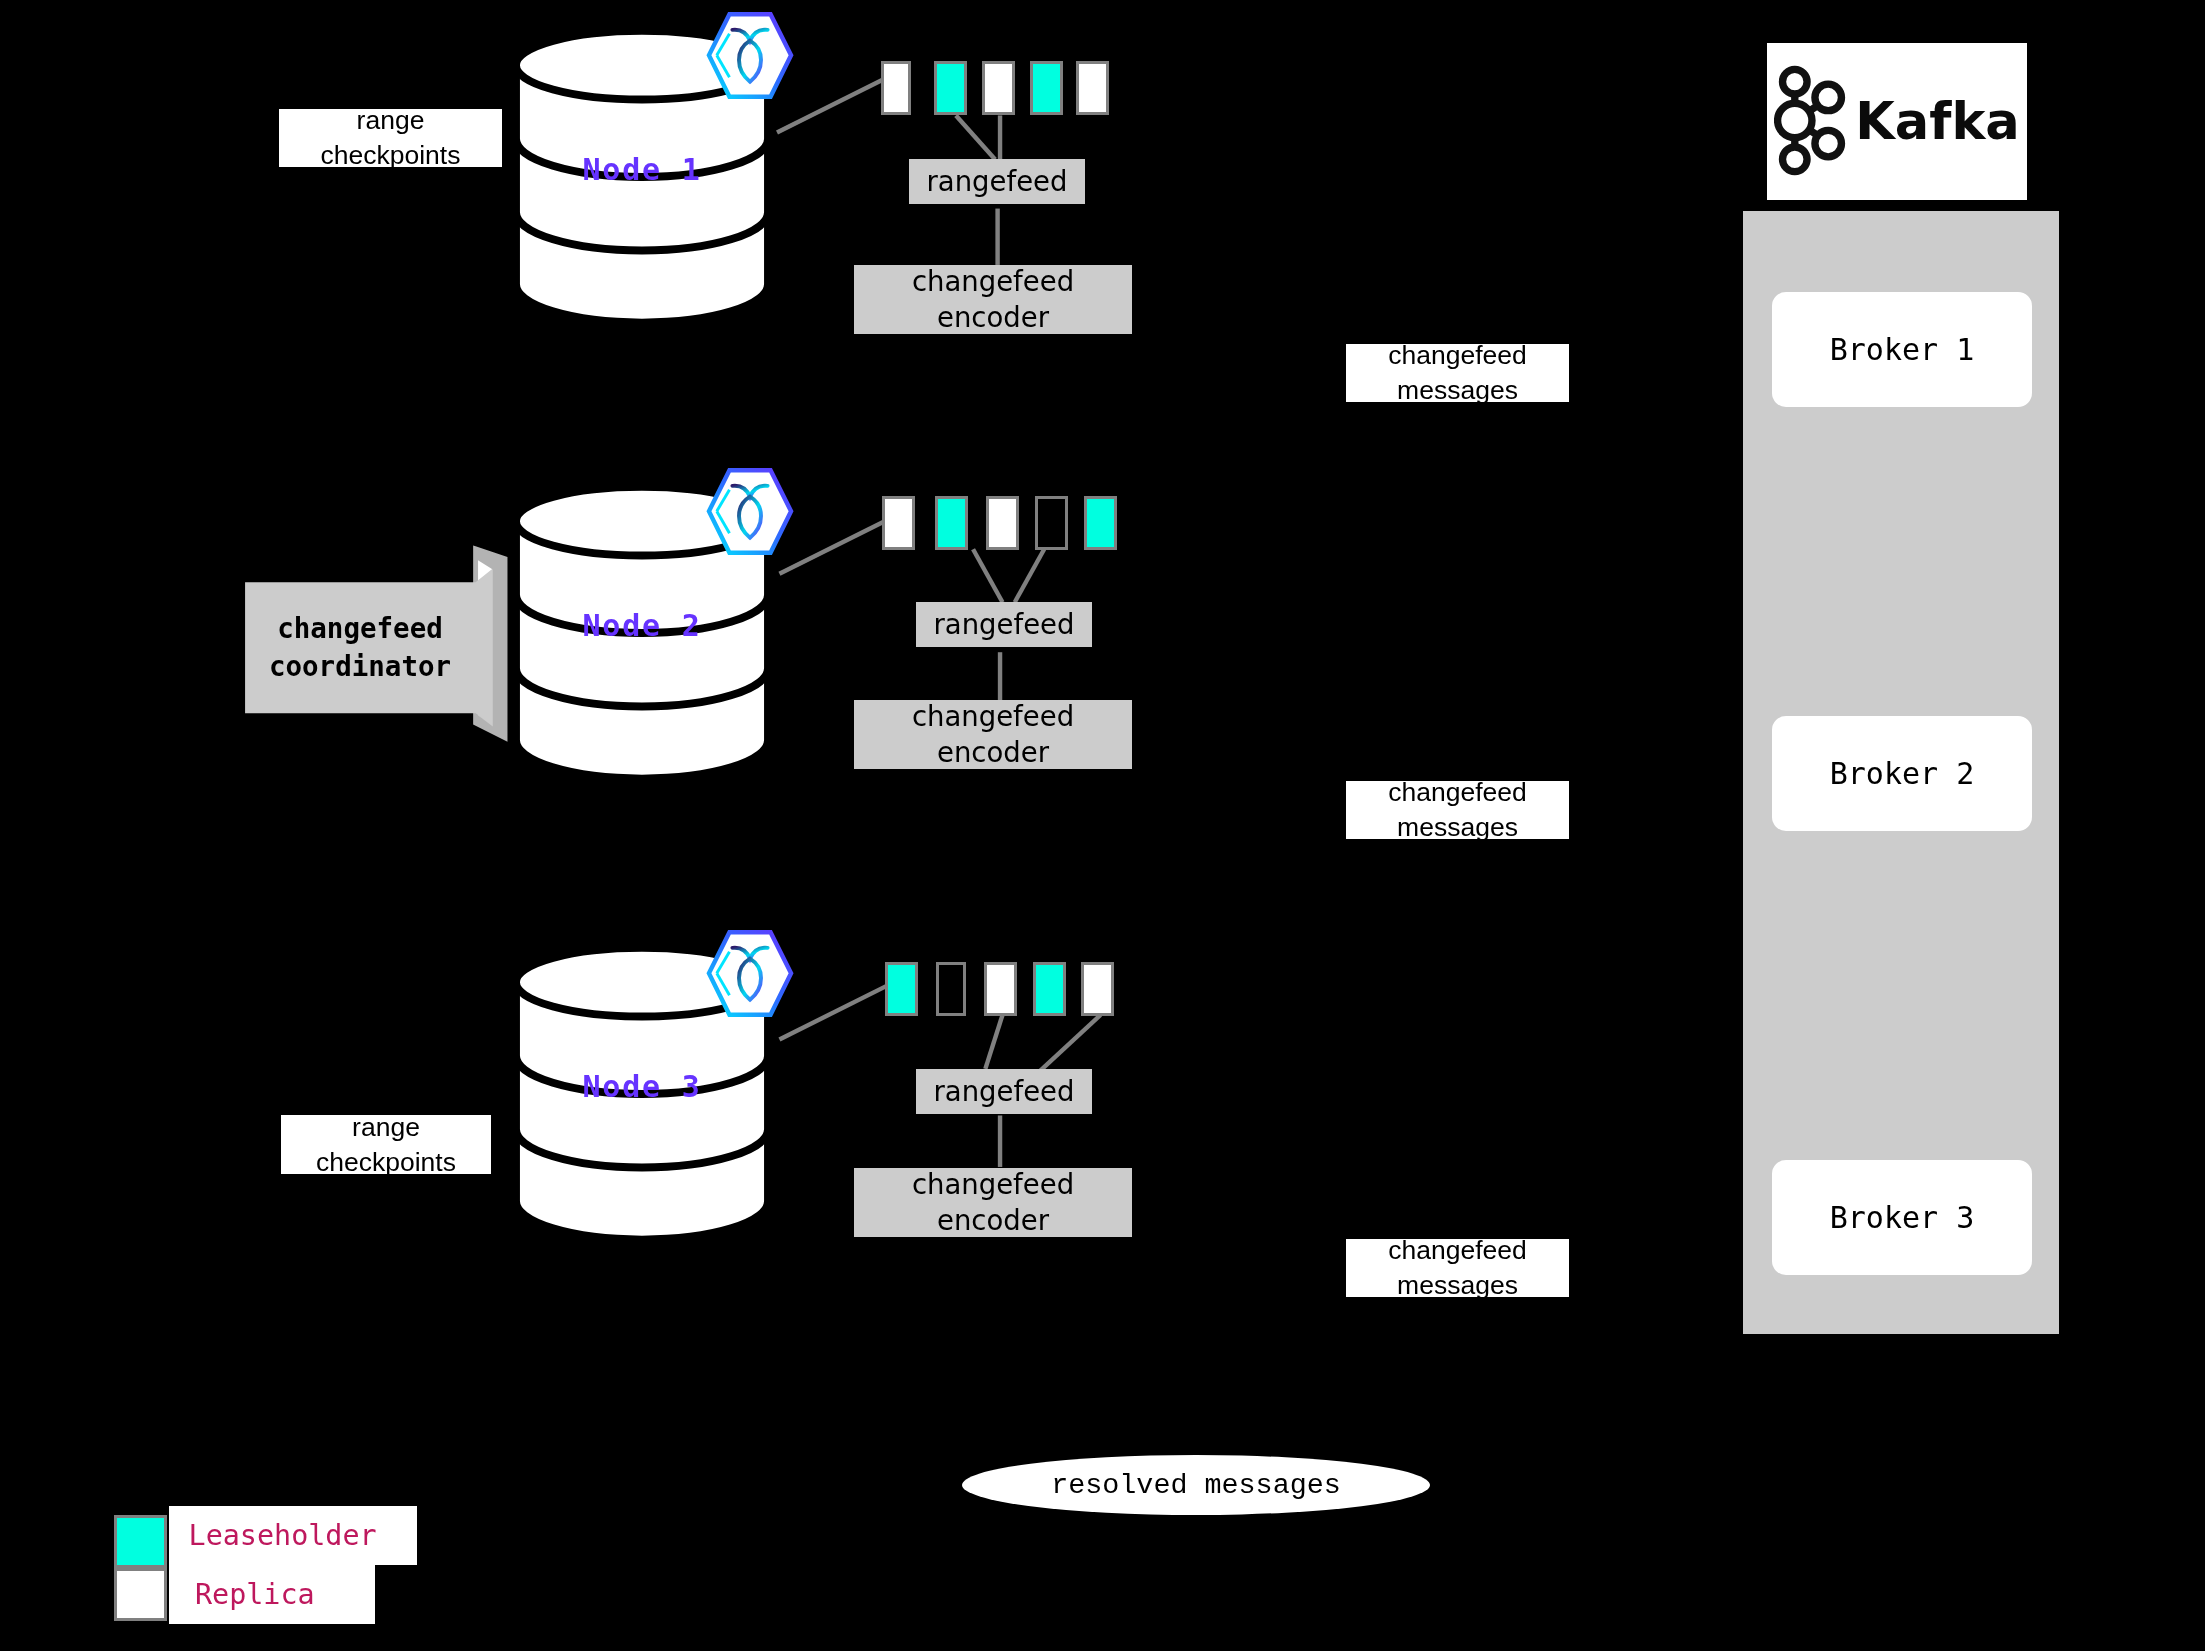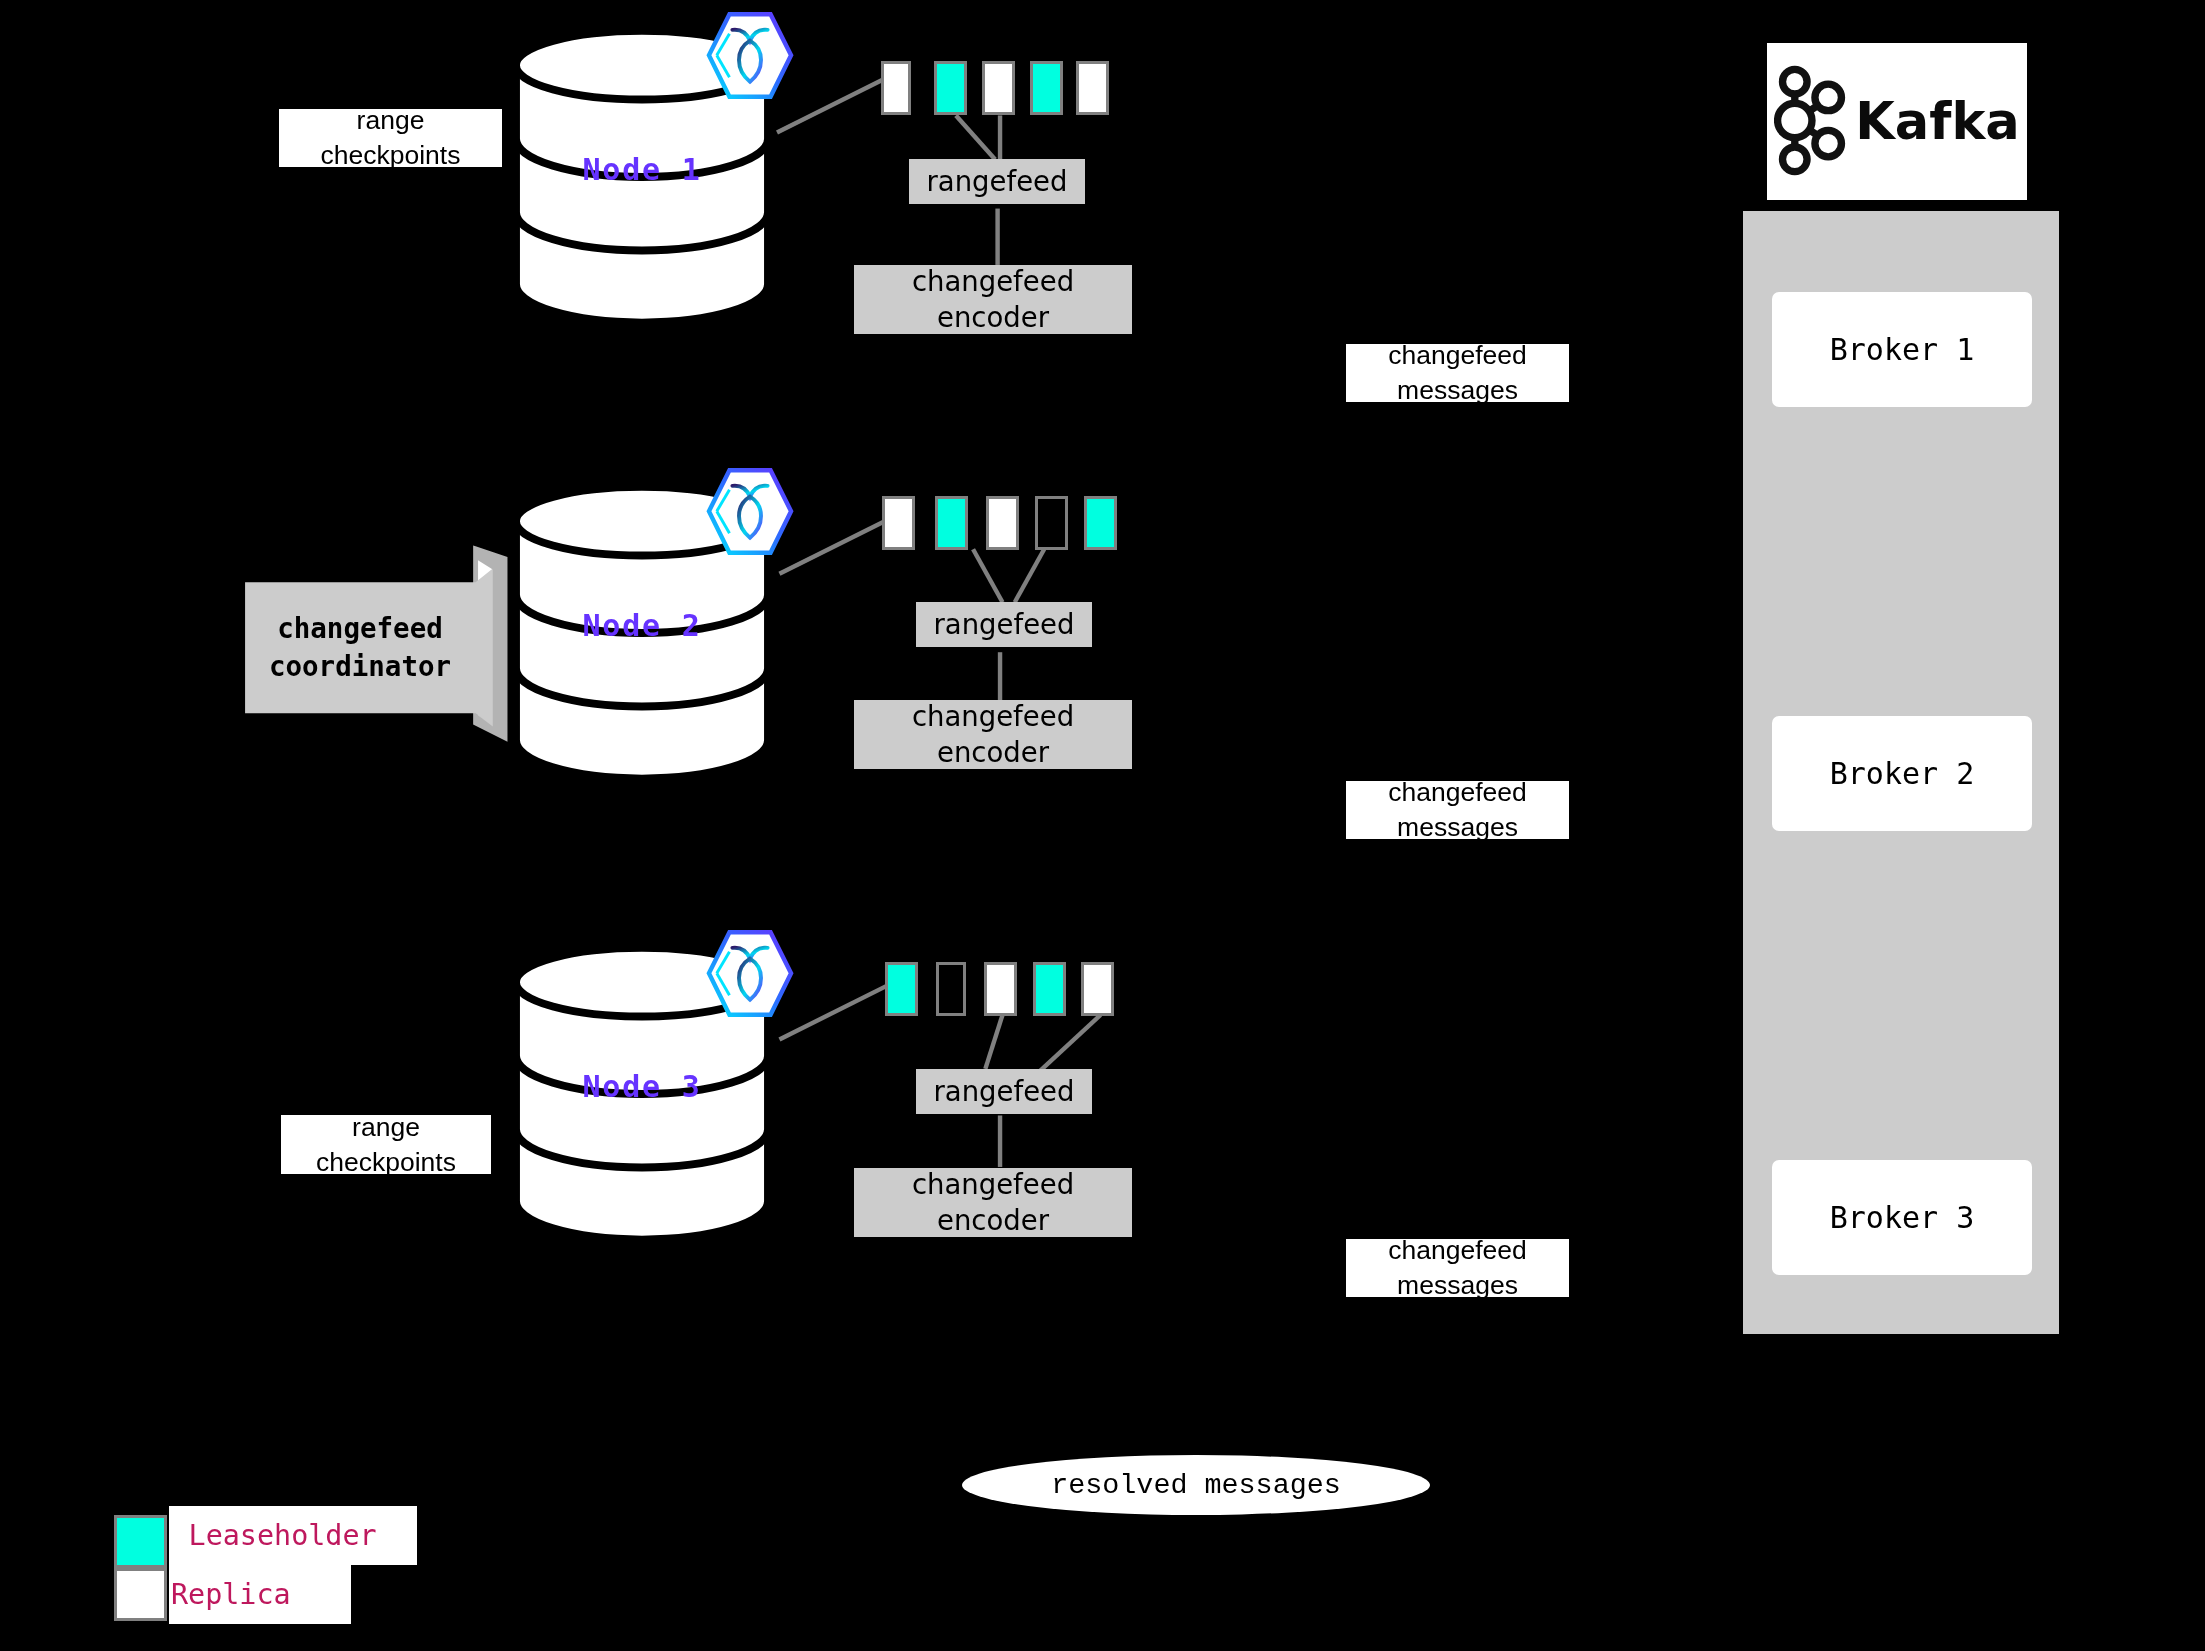--- a/index.html
+++ b/index.html
@@ -88,21 +88,21 @@
     gap:7px;
   }
   #kafka-logo-box .wordmark{
     font-family:"DejaVu Sans","Liberation Sans",sans-serif;
     font-weight:bold;
     color:#0b0b0b;
   }
   .broker{
     position:absolute;
     background:#ffffff;
-    border-radius:7px;
+    border-radius:14px;
     display:flex;
     align-items:center;
     justify-content:center;
     font-family:"DejaVu Sans Mono","Liberation Mono",monospace;
     color:#000;
   }
 
   
   #resolved-pill{
     position:absolute;
@@ -374,19 +374,19 @@
     <span>resolved messages</span>
   </div>
 
   <div>
     <div class="legend-swatch" style="left:114px;top:1515px;width:53px;height:53px;background:#00ffe0;"></div>
     <div class="legend-label" style="left:169px;top:1506px;width:228px;height:59px;padding-left:19.6px;font-size:28.4px;">
       <span>Leaseholder</span>
     </div>
 
     <div class="legend-swatch" style="left:114px;top:1568px;width:53px;height:53px;background:#ffffff;"></div>
-    <div class="legend-label" style="left:169px;top:1565px;width:180px;height:59px;padding-left:2px;font-size:28.4px;">
+    <div class="legend-label" style="left:169px;top:1565px;width:180px;height:59px;padding-left:26px;font-size:28.4px;">
       <span>Replica</span>
     </div>
   </div>
 
 </div>
 
 
 </body></html>

